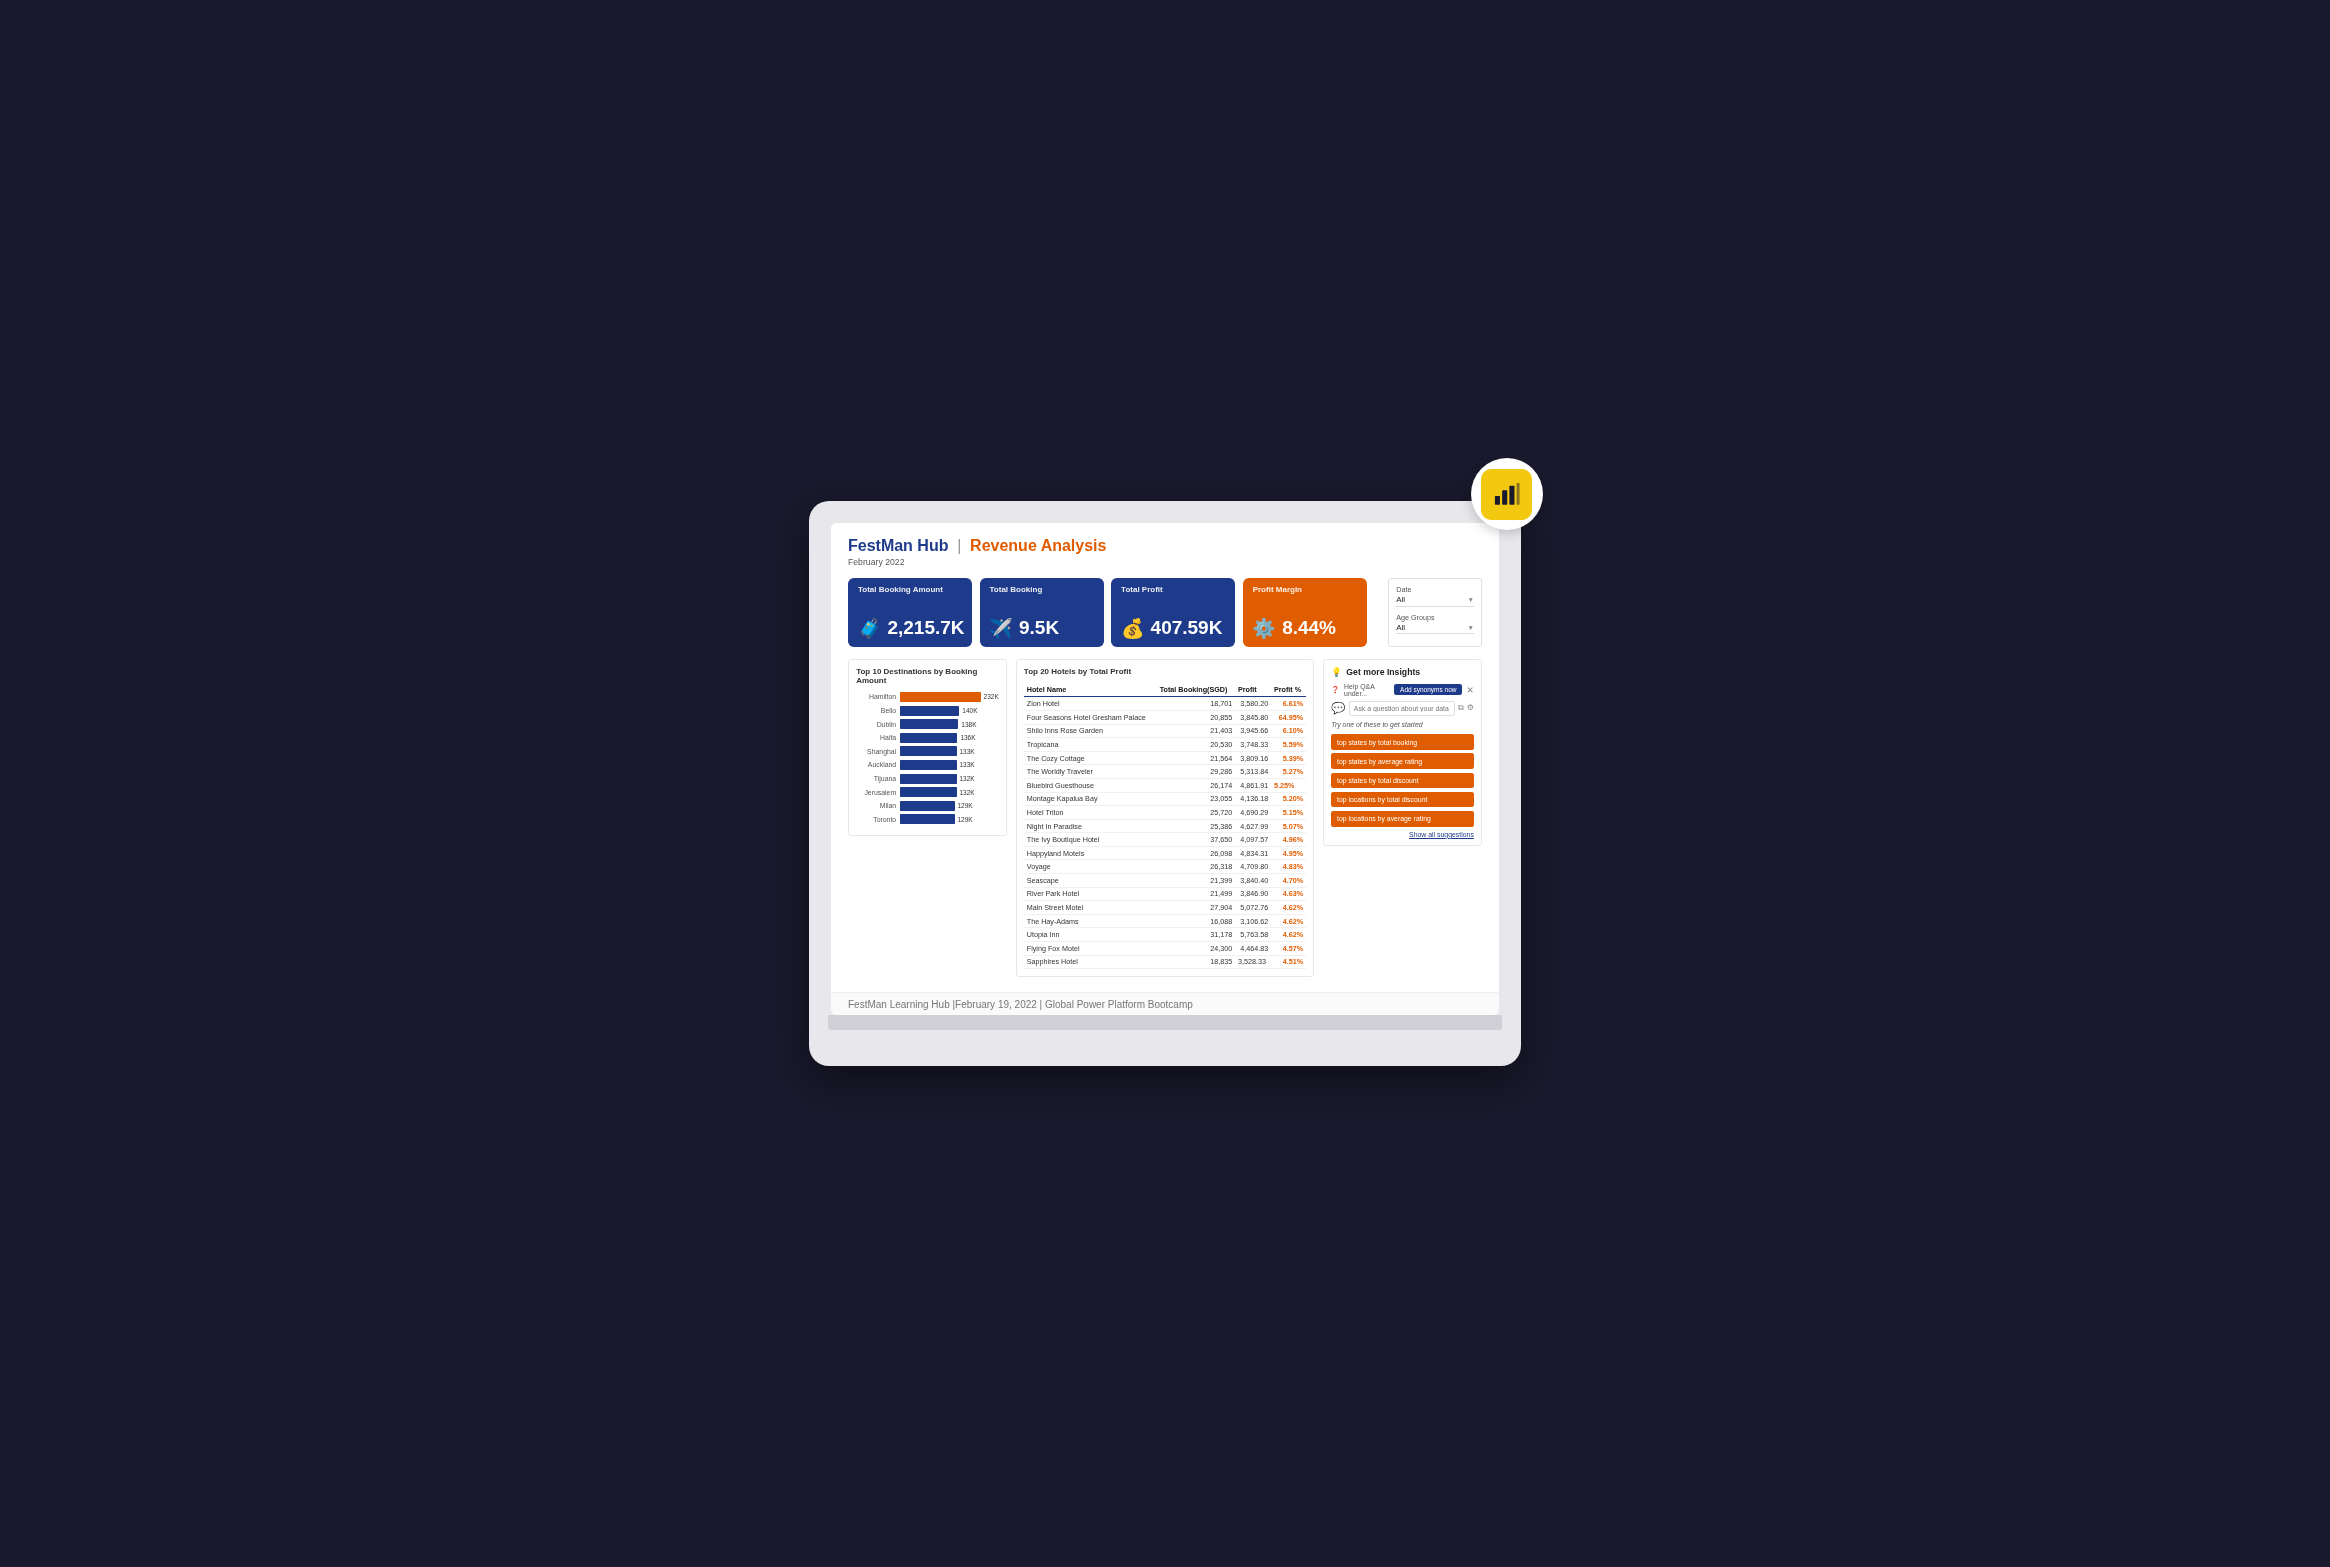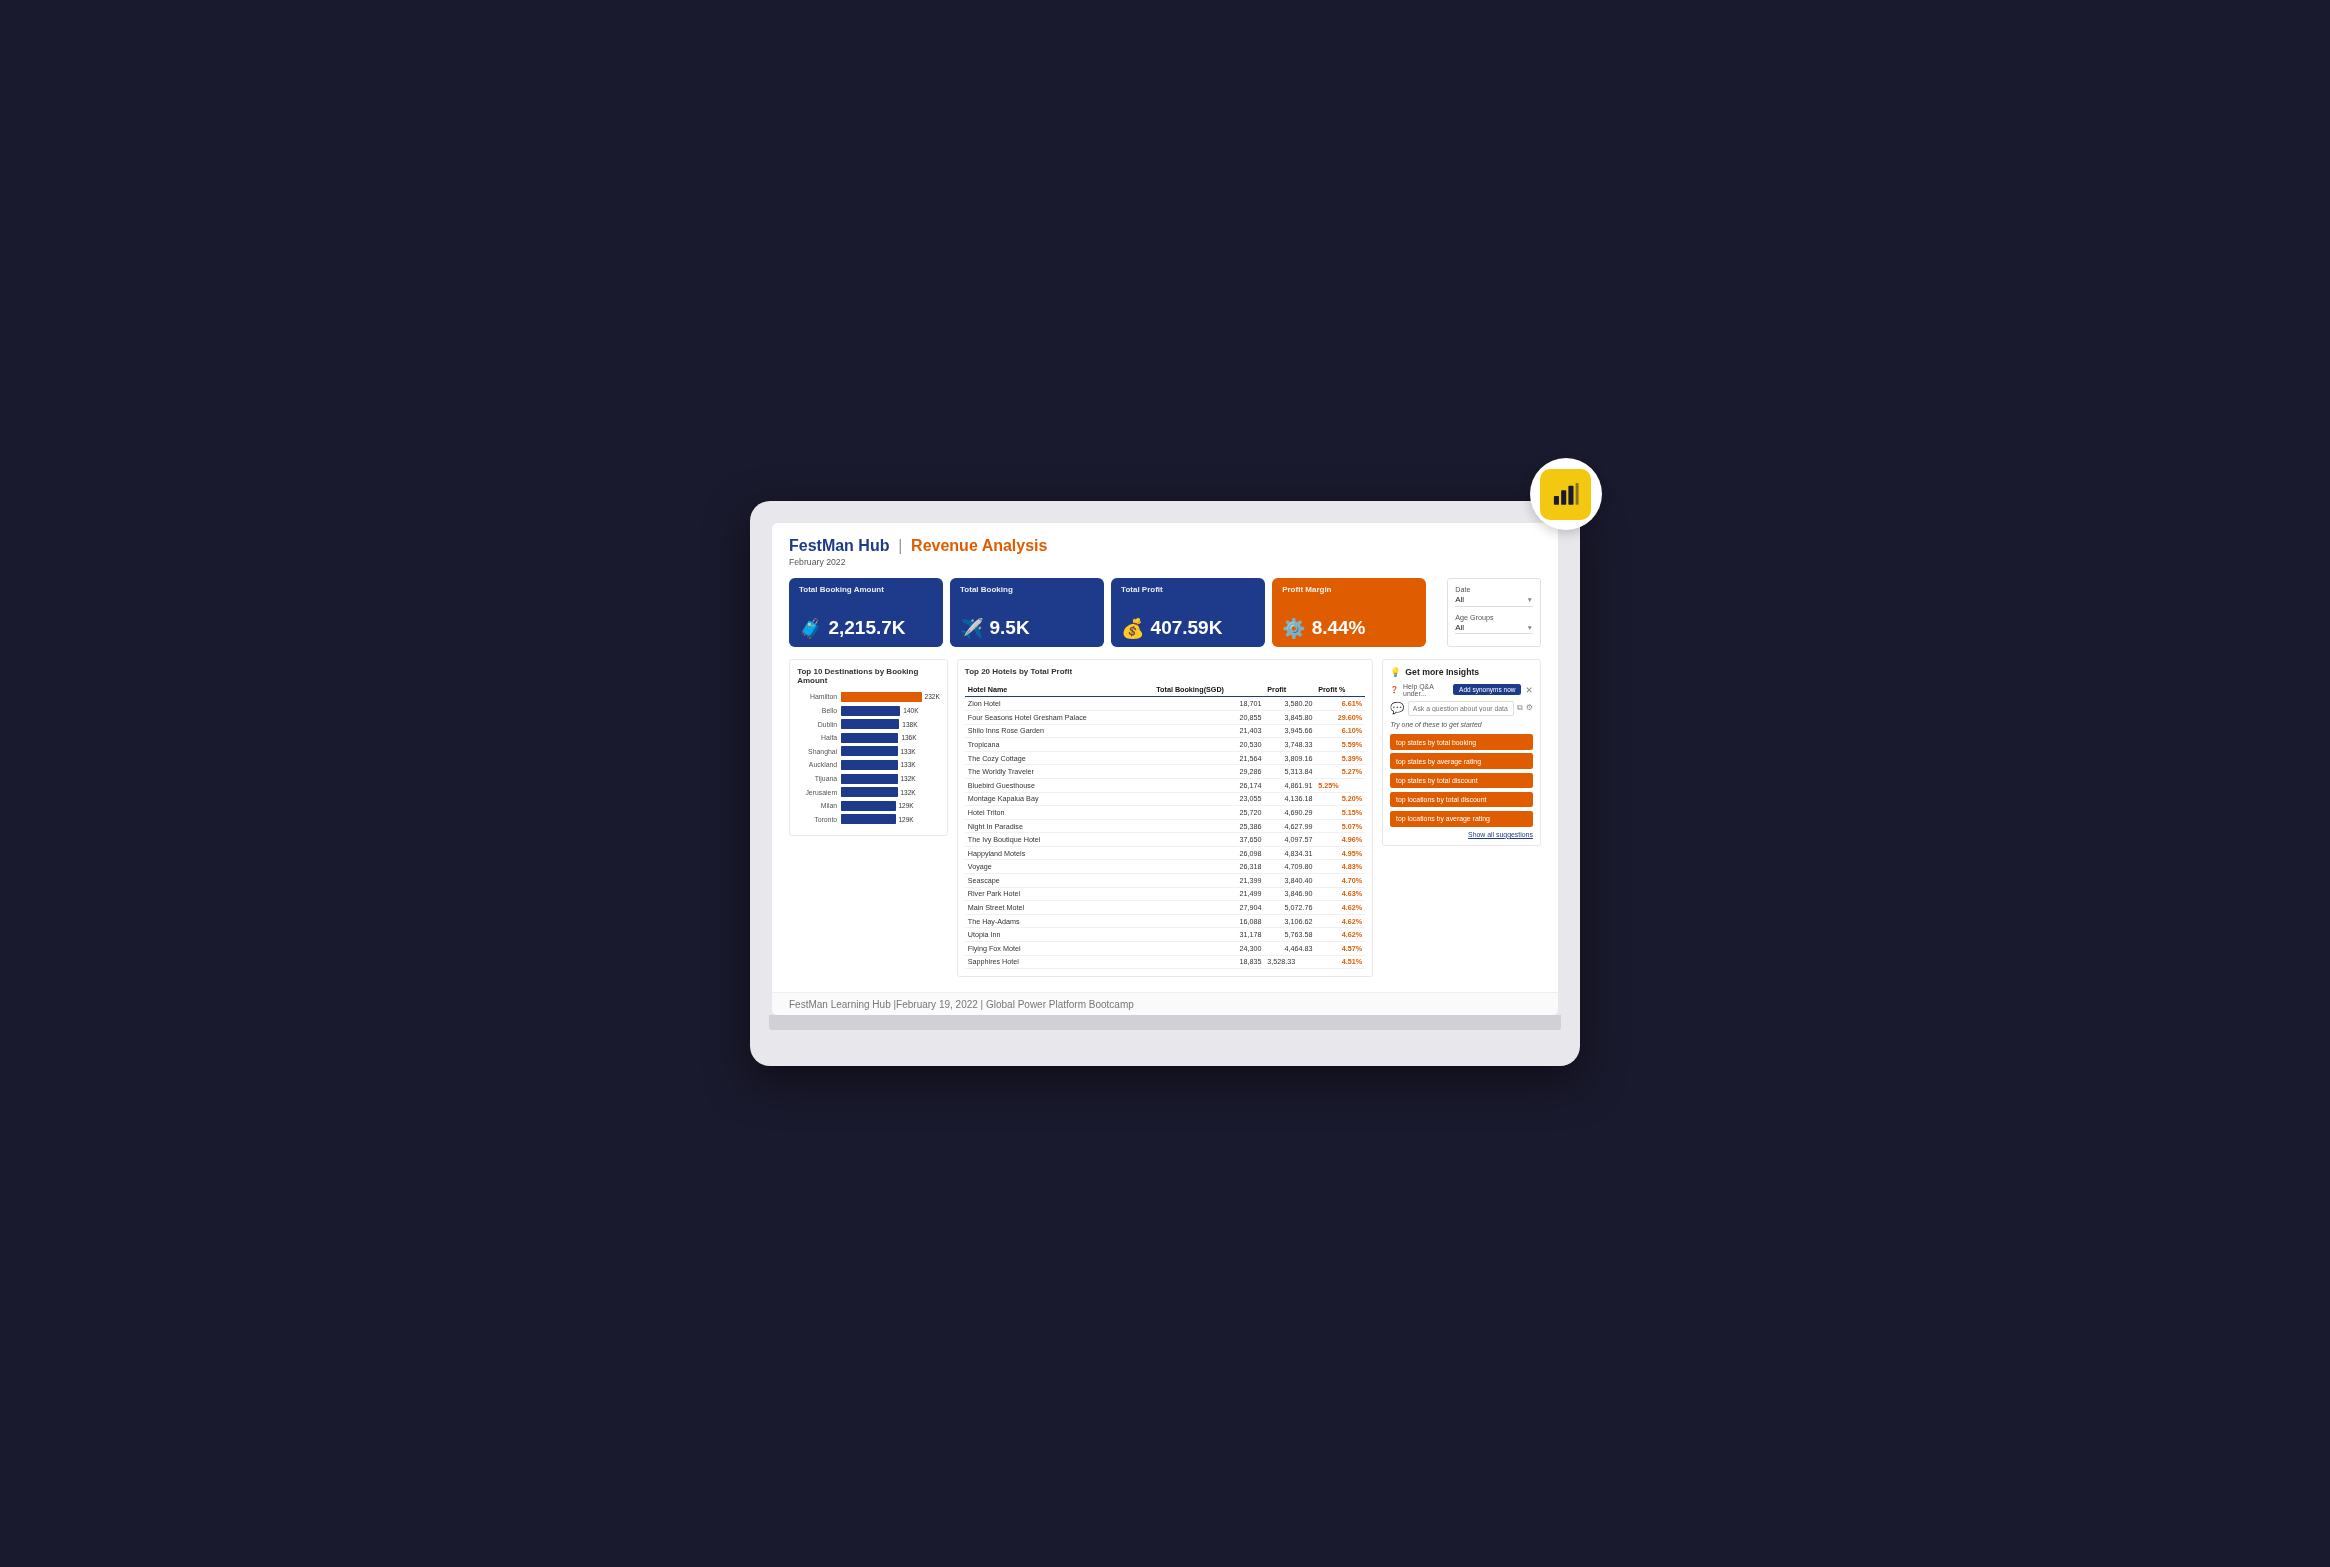--- a/index.html
+++ b/index.html
@@ -9,21 +9,21 @@
       display: flex;
       justify-content: center;
       align-items: center;
       min-height: 100vh;
       padding: 14.4px;
     }
     .laptop-frame {
       background: #e8e8ec;
       border-radius: 20px;
       padding: 21.7px 21.7px 36px 21.7px;
-      width: 830px;
+      width: 712px;
       position: relative;
       box-shadow: 0 14.4px 43px rgba(0,0,0,0.5);
     }
     .laptop-screen {
       background: #fff;
       border-radius: 5.8px;
       overflow: hidden;
       position: relative;
     }
     .power-bi-badge {
@@ -495,21 +495,21 @@
                 <tr>
       <td>Zion Hotel</td>
       <td style="text-align:right;">18,701</td>
       <td style="text-align:right;">3,580.20</td>
       <td class="profit-pct" style="text-align:right;">6.61%</td>
     </tr>
                 <tr>
       <td>Four Seasons Hotel Gresham Palace</td>
       <td style="text-align:right;">20,855</td>
       <td style="text-align:right;">3,845.80</td>
-      <td class="profit-pct" style="text-align:right;">29.60%</td>
+      <td class="profit-pct" style="text-align:right;">64.95%</td>
     </tr>
                 <tr>
       <td>Shilo Inns Rose Garden</td>
       <td style="text-align:right;">21,403</td>
       <td style="text-align:right;">3,945.66</td>
       <td class="profit-pct" style="text-align:right;">6.10%</td>
     </tr>
                 <tr>
       <td>Tropicana</td>
       <td style="text-align:right;">20,530</td>

